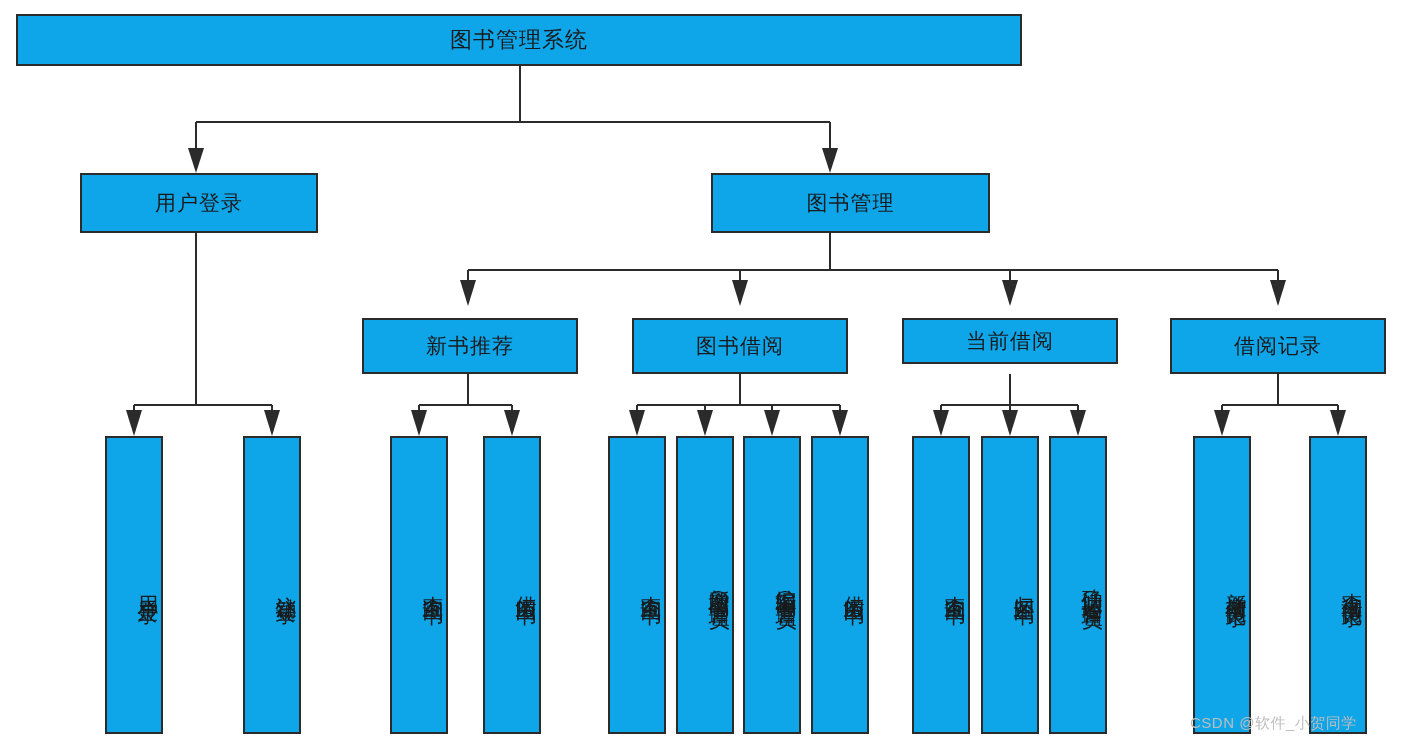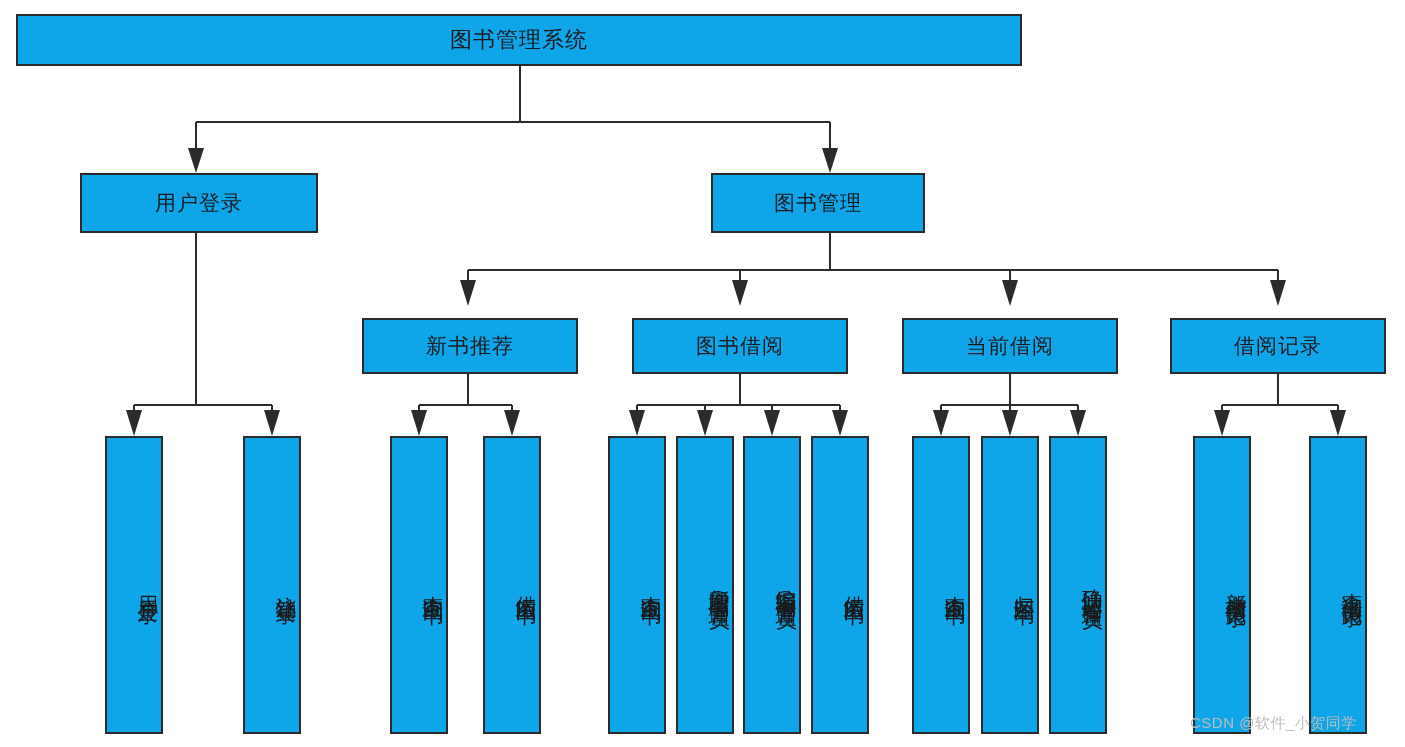--- a/index.html
+++ b/index.html
@@ -155,33 +155,33 @@
   </svg>
 
   <div class="node horizontal root" style="left:16px; top:14px; width:1006px; height:52px;">
     <span>图书管理系统</span>
   </div>
 
   <div class="node horizontal" style="left:80px; top:173px; width:238px; height:60px;">
     <span>用户登录</span>
   </div>
 
-  <div class="node horizontal" style="left:711px; top:173px; width:214px; height:60px;">
+  <div class="node horizontal" style="left:711px; top:173px; width:279px; height:60px;">
     <span>图书管理</span>
   </div>
 
   <div class="node horizontal" style="left:362px; top:318px; width:216px; height:56px;">
     <span>新书推荐</span>
   </div>
 
   <div class="node horizontal" style="left:632px; top:318px; width:216px; height:56px;">
     <span>图书借阅</span>
   </div>
 
-  <div class="node horizontal" style="left:902px; top:318px; width:216px; height:56px;">
+  <div class="node horizontal" style="left:902px; top:318px; width:216px; height:46px;">
     <span>当前借阅</span>
   </div>
 
   <div class="node horizontal" style="left:1170px; top:318px; width:216px; height:56px;">
     <span>借阅记录</span>
   </div>
 
   <div class="node vertical" style="left:105px; top:436px; width:58px; height:298px;">
     <span class="vtext">用户登录</span>
   </div>

